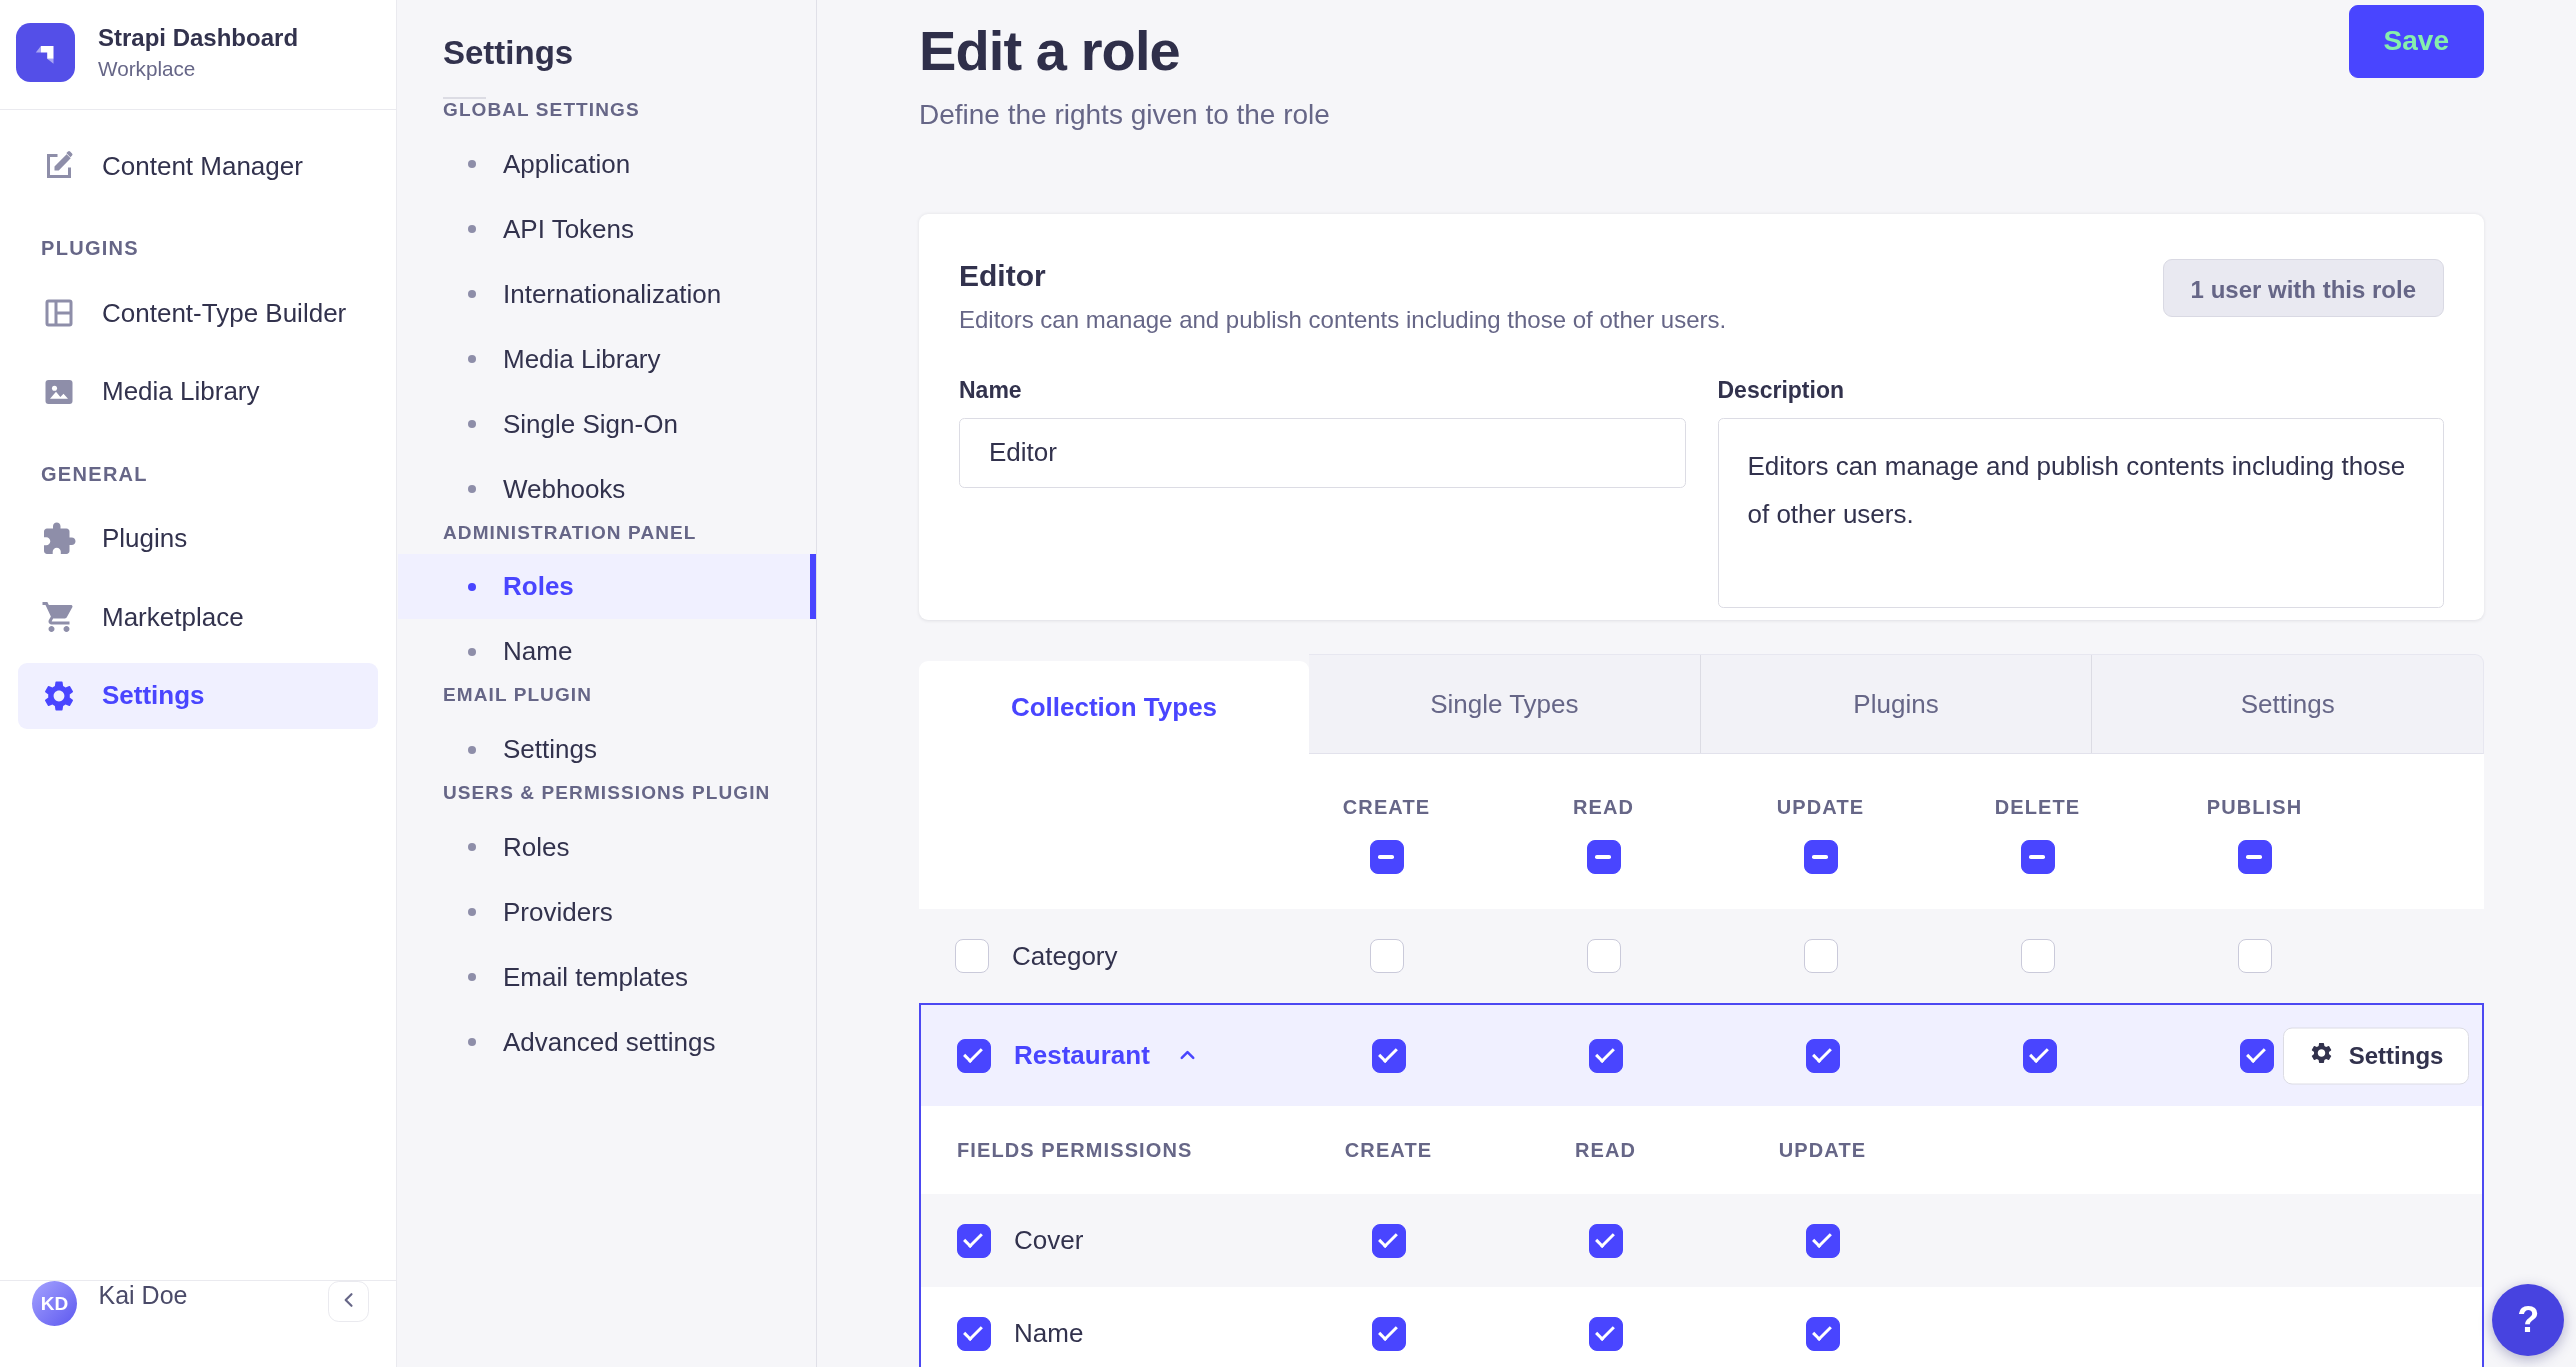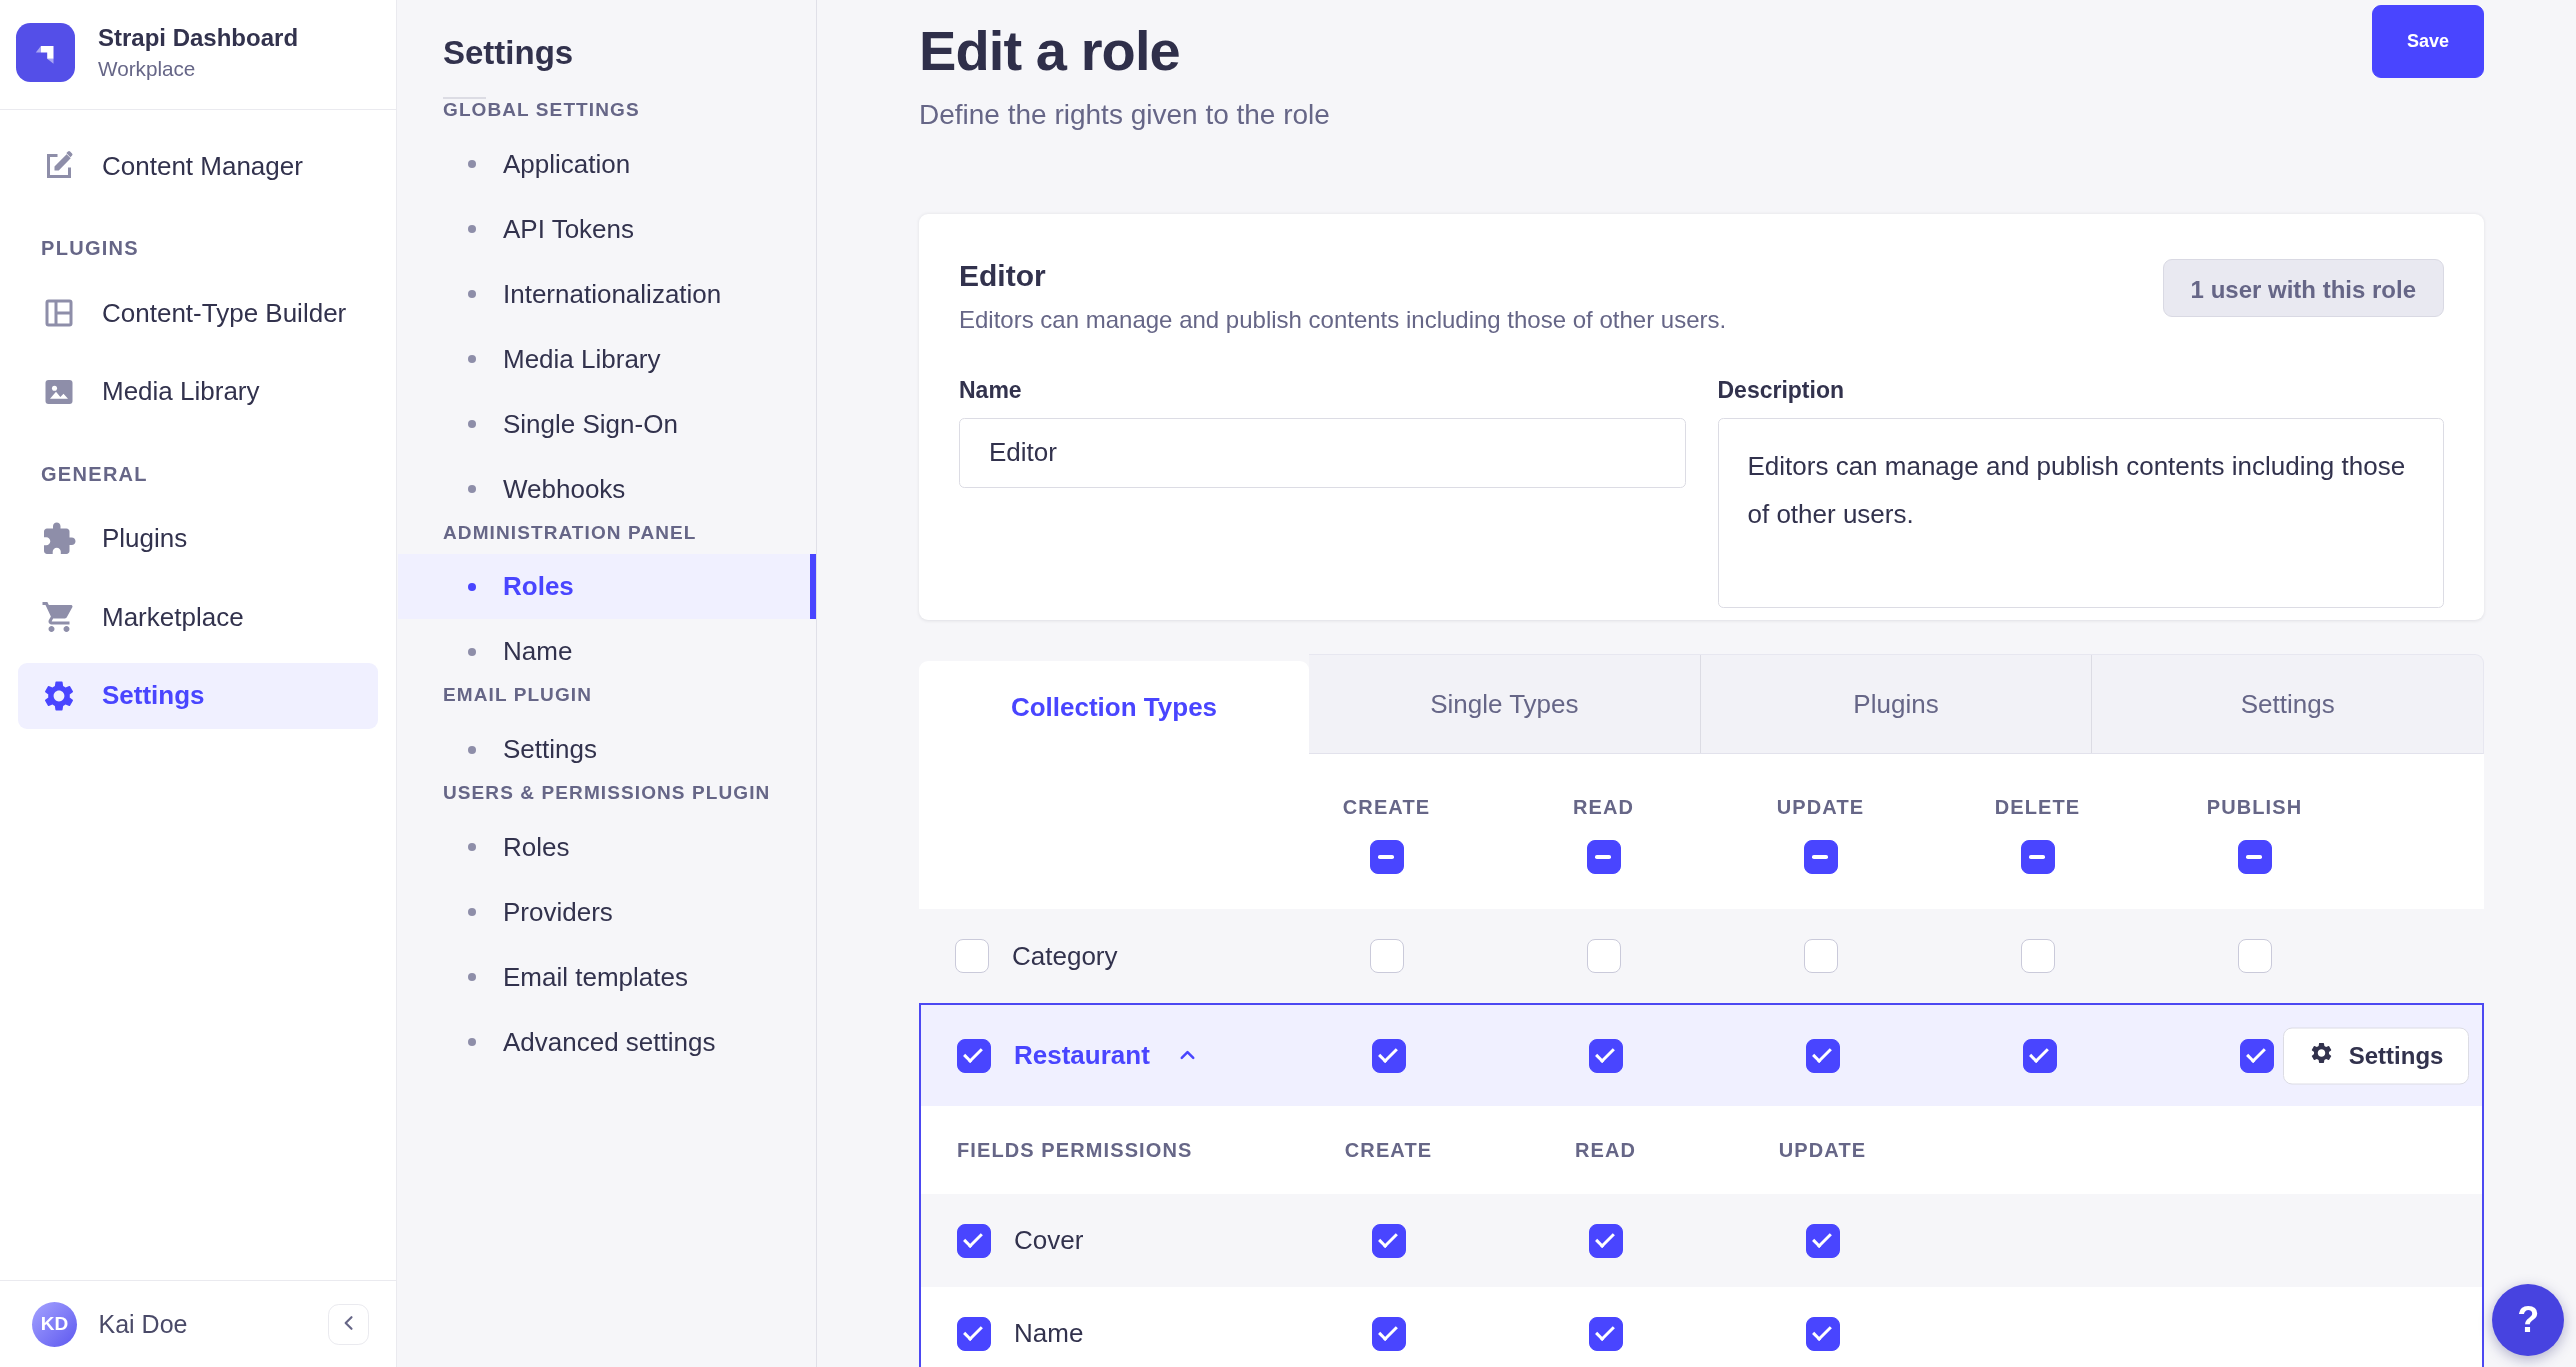--- a/index.html
+++ b/index.html
@@ -23,42 +23,42 @@
   .brand{display:flex;align-items:center;gap:23px;padding:23px 27px 27px 16px;border-bottom:0.9px solid var(--n150)}
   .brand-logo{width:59px;height:59px;border-radius:14.4px;background:#544fe8;display:flex;align-items:center;justify-content:center;flex:0 0 auto}
   .brand-text .t{font-size:24px;font-weight:700;color:var(--n800);line-height:1.2}
   .brand-text .s{font-size:20.7px;color:var(--n600);margin-top:3.6px}
   .nav-list{flex:1;padding-top:23px;overflow:hidden}
   .nav-item{display:flex;align-items:center;gap:25px;height:66px;padding-left:41px;margin-bottom:12.6px;color:var(--n800);font-size:26px;cursor:pointer}
   .nav-item .ic{width:36px;height:36px;color:var(--n500);flex:0 0 auto;display:flex;align-items:center;justify-content:center}
   .nav-item.active{margin:0 18px 12.6px 18px;padding-left:23px;background:var(--primary100);border-radius:9px;color:var(--primary);font-weight:700}
   .nav-item.active .ic{color:var(--primary)}
   .nav-sec{font-size:20px;font-weight:700;color:var(--n600);letter-spacing:1.3px;padding-left:41px;margin:38px 0 20px}
-  .nav-foot{border-top:0.9px solid var(--n150);height:87px;display:flex;align-items:center;gap:21.5px;padding:0 27px 0 32px}
+  .nav-foot{border-top:0.9px solid var(--n150);height:87px;display:flex;align-items:flex-start;gap:21.5px;padding:0 27px 0 32px}
   .avatar{width:45px;height:45px;border-radius:50%;background:linear-gradient(135deg,#a5a3ff 0%,#5d58ef 100%);color:#fff;font-size:19px;font-weight:700;display:flex;align-items:center;justify-content:center;flex:0 0 auto}
   .user-name{font-size:25px;color:#4a4a68}
   .collapse-btn{margin-left:auto;width:41px;height:41px;border:0.9px solid var(--n150);background:var(--n0);border-radius:10.8px;color:var(--n600);display:flex;align-items:center;justify-content:center;cursor:pointer}
 
   
   .subnav{position:absolute;left:398px;top:0;bottom:0;width:419px;background:var(--n100);border-right:0.9px solid #e0e0e8;z-index:2}
   .subnav-title{padding:34px 45px 0;font-size:33px;font-weight:700;color:var(--n800)}
   .subnav-rule{width:43px;height:1.8px;background:var(--n200);margin:25px 0 0 45px}
   .sub-sec{}
   .sub-sec-label{font-size:19px;font-weight:700;color:var(--n600);letter-spacing:1.1px;padding-left:45px;margin-bottom:10.8px}
   .sub-item{position:relative;height:65px;display:flex;align-items:center;gap:27px;padding-left:70px;font-size:26px;color:var(--n800);cursor:pointer}
   .sub-item .dot{width:8px;height:8px;border-radius:50%;background:var(--n500);flex:0 0 auto}
   .sub-item.active{background:var(--primary100);color:var(--primary);font-weight:700}
   .sub-item.active .dot{background:var(--primary)}
   .sub-item.active::after{content:"";position:absolute;right:0;top:0;bottom:0;width:6.3px;background:var(--primary)}
 
   
   .main{position:absolute;left:818px;right:0;top:0;bottom:0;background:var(--n100);padding:0 92px 0 101px;overflow:hidden}
   .page-head{position:relative;padding-top:18px}
   .page-title{font-size:56px;font-weight:800;letter-spacing:-0.9px;color:#2f2f4a}
-  .save-btn{position:absolute;top:4.5px;right:0;height:73px;padding:0 34px;background:var(--primary);border:0.9px solid var(--primary);border-radius:9px;color:#ffffff;font-size:18px;font-weight:700;cursor:pointer;font-family:inherit}
+  .save-btn{position:absolute;top:4.5px;right:0;height:73px;padding:0 34px;background:var(--primary);border:0.9px solid var(--primary);border-radius:9px;color:#86efac;font-size:28px;font-weight:700;cursor:pointer;font-family:inherit}
   .page-sub{margin-top:16px;font-size:28px;color:var(--n600)}
 
   .role-card{margin-top:83px;height:406px;background:var(--n0);border-radius:9px;box-shadow:0 0.9px 3.6px rgba(33,33,52,.1);padding:45px 40px}
   .rc-top{display:flex;align-items:flex-start;justify-content:space-between}
   .rc-title{font-size:30px;font-weight:700;color:var(--n800)}
   .rc-desc{margin-top:12.6px;font-size:24px;color:var(--n600)}
   .users-count-btn{height:58px;padding:16px 27px;background:#e9e9f1;border:0.9px solid #d9d9e3;border-radius:9px;font-size:24px;font-weight:700;color:var(--n600);cursor:pointer;font-family:inherit}
   .rc-form{margin-top:43px;display:grid;grid-template-columns:1fr 1fr;gap:32px}
   .field-label{display:block;font-size:23px;font-weight:700;color:var(--n800);margin-bottom:14.4px}
   .text-input{width:100%;height:70px;border:0.9px solid var(--n200);border-radius:5.4px;background:var(--n0);padding:0 29px;font-size:26px;color:var(--n800);font-family:inherit}

